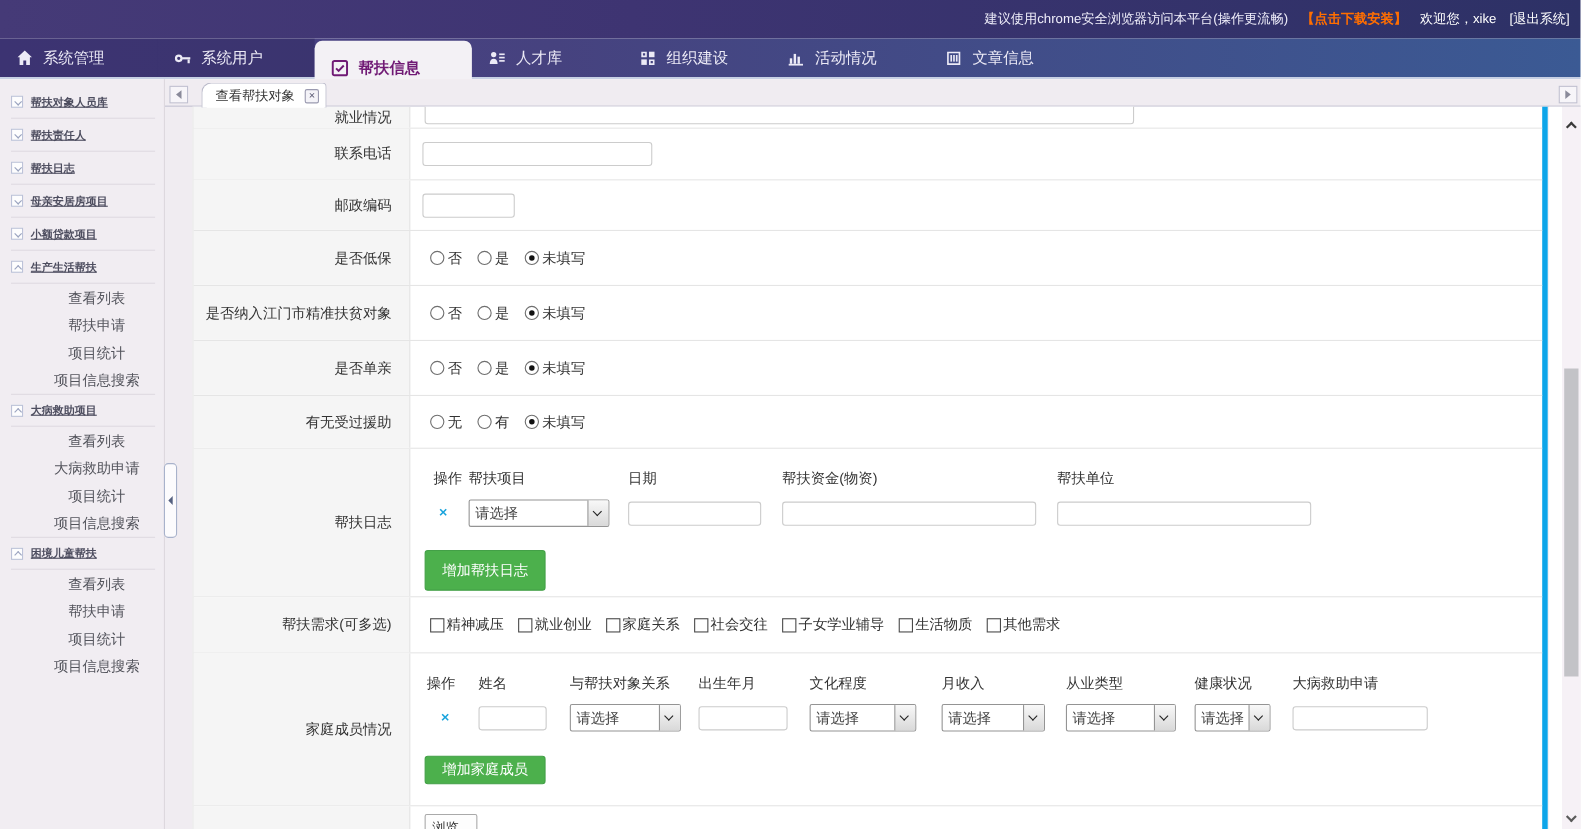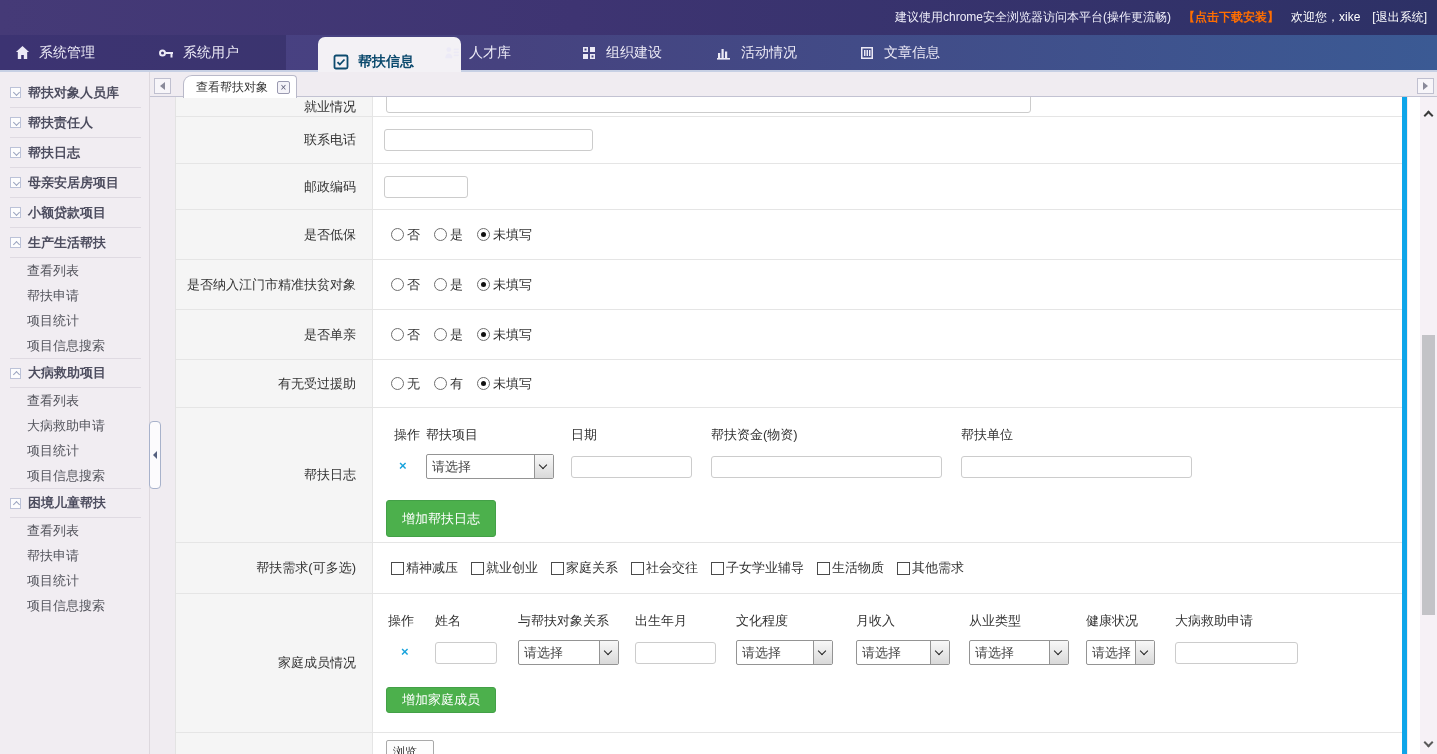--- a/index.html
+++ b/index.html
@@ -14,35 +14,35 @@
   .topbar .dl { color:#ff6e00; font-weight:bold; cursor:pointer; text-decoration:none; }
   .topbar .lnk { color:#ffffff; cursor:pointer; text-decoration:none; }
 
   
   .navbar { position:absolute; left:0; top:35px; width:100%; height:37px;
     background:linear-gradient(90deg,#4a3f84 0%,#46427f 35%,#3b5a94 100%);
     border-bottom:2px solid #c7d0e4; }
   .nav-item { position:absolute; top:0; height:35px; width:143px; display:flex;
     align-items:center; gap:9px; padding-left:15px; color:#eceaf6; font-size:14px; cursor:pointer; }
   .nav-item.shade { background:rgba(15,8,50,0.22); }
-  .nav-item.active { background:#f3f1f5; color:#0c4a6e; font-weight:bold;
-    border-radius:7px 7px 0 0; height:49px; top:2px;margin-left:32px; }
+  .nav-item.active { background:#f3f1f5; color:#701a75; font-weight:bold;
+    border-radius:7px 7px 0 0; height:49px; top:2px; }
   .nicon { display:flex; align-items:center; }
 
   
   .sidebar { position:absolute; left:0; top:72px; width:150px; bottom:0;
     background:#f1edf2; border-right:1px solid #ddd8de; padding-top:6px; }
   .side-head { display:flex; align-items:center; gap:7px; height:30px; margin:0 8px 0 10px;
-    font-weight:bold; color:#4d4d5f; font-size:13px; border-bottom:1px solid #dfdae2; cursor:pointer; }
+    font-weight:bold; color:#4d4d5f; font-size:10px; border-bottom:1px solid #dfdae2; cursor:pointer;text-decoration:underline; }
   .side-head.bt { border-top:1px solid #dfdae2; }
   .tgl { width:11px; height:11px; border:1px solid #bcc2d8; background:#fdfdfe; position:relative; flex:none; }
   .tgl::after { content:""; position:absolute; left:2.5px; top:1.5px; width:4px; height:4px;
     border-right:1.5px solid #9aa3bf; border-bottom:1.5px solid #9aa3bf; transform:rotate(45deg); }
   .tgl.up::after { transform:rotate(-135deg); top:3.5px; }
-  .side-sub { height:25px; line-height:25px; padding-left:27px; color:#53545c; font-size:13px; cursor:pointer; }
+  .side-sub { height:25px; line-height:25px; padding-left:27px; color:#53545c; font-size:13px; cursor:pointer;text-align:center; }
 
   
   .content { position:absolute; left:150px; top:72px; right:0; bottom:0; background:#f0ecf1; }
   .tabstrip { position:absolute; left:0; top:0; right:0; height:25px; border-bottom:1px solid #c2c2d2; }
   .tab { position:absolute; left:33px; top:3px; width:114px; height:23px; background:#fff;
     border:1px solid #b9b9c9; border-bottom:none; border-radius:9px 4px 0 0; z-index:2;
     display:flex; align-items:center; justify-content:space-between; padding:0 6px 0 12px;
     font-size:12px; color:#333; cursor:pointer; }
   .tab-close { width:13px; height:13px; border:1px solid #9a9ab0; background:#f4f3f8; color:#5a5a74;
     font-size:10px; line-height:11px; text-align:center; border-radius:2px; cursor:pointer; }

